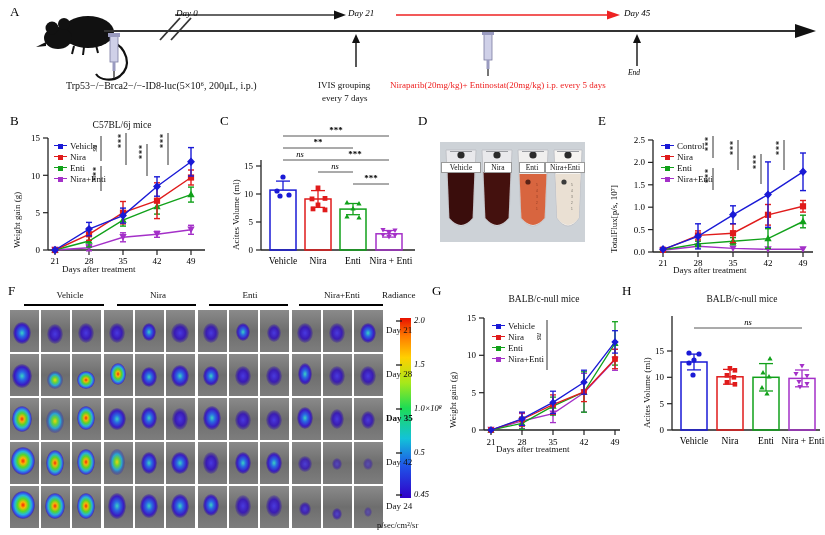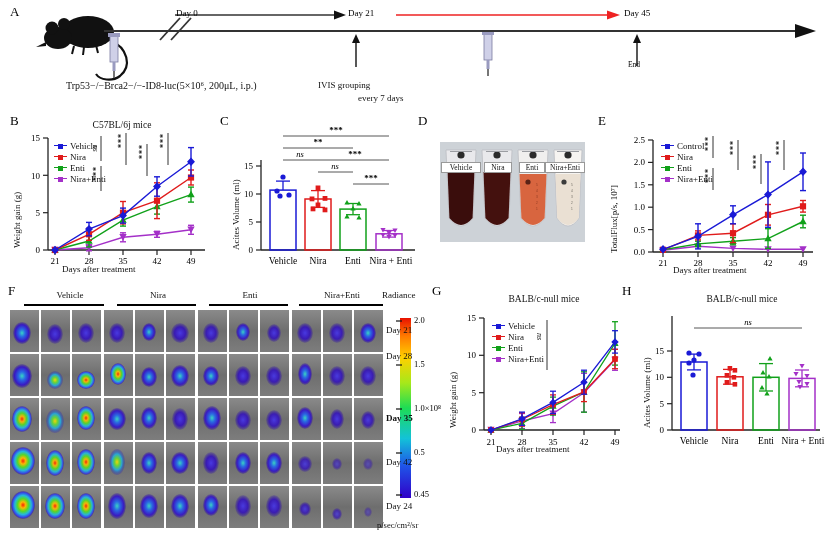--- a/index.html
+++ b/index.html
@@ -14,21 +14,21 @@
   }
   .panel-letter {
     position: absolute;
     font-family: "Liberation Serif", serif;
     font-size: 13px;
     color: #000;
   }
   .abs { position: absolute; }
   .ttl { font-size: 9.5px; text-align: center; white-space: nowrap; }
   .axlabel { font-size: 9px; white-space: nowrap; }
-  .tick { font-size: 8.5px; color:#000; white-space: nowrap; }
+  .tick { font-size: 8.5px; color:#000; white-space: nowrap; font-style: italic; }
   .ylabel-rot {
     transform-origin: 0 0;
     transform: rotate(-90deg);
     white-space: nowrap;
     font-size: 9px;
   }
   .legend-row { display:flex; align-items:center; gap:3px; height:11px; }
   .legend-txt { font-size:9px; white-space:nowrap; }
   .lgline { width:13px; height:0; border-top:1.4px solid; position:relative; }
   .lgline::after{
@@ -94,24 +94,25 @@
 
     <line x1="356" y1="67" x2="356" y2="40" stroke="#111" stroke-width="1.4"></line>
     <polygon points="352,43 356,34 360,43" fill="#111"></polygon>
     <line x1="488" y1="78" x2="488" y2="40" stroke="#111" stroke-width="0"></line>
     <line x1="637" y1="66" x2="637" y2="40" stroke="#111" stroke-width="1.4"></line>
     <polygon points="633,43 637,34 641,43" fill="#111"></polygon>
   </svg>
   <div class="abs tick" style="left:176px; top:8px; font-size:9px;">Day 0</div>
   <div class="abs tick" style="left:348px; top:8px; font-size:9px;">Day 21</div>
   <div class="abs tick" style="left:624px; top:8px; font-size:9px;">Day 45</div>
-  <div class="abs tick" style="left:628px; top:60px; font-size:7.5px;">End</div>
+  <div class="abs tick" style="left:628px; top:68px; font-size:7.5px;">End</div>
   <div class="abs" style="left:66px; top:80px; font-size:10px; white-space:nowrap;">Trp53−/−Brca2−/−-ID8-luc(5×10⁶, 200μL, i.p.)</div>
   <div class="abs" style="left:318px; top:80px; font-size:9px; white-space:nowrap;">IVIS grouping</div>
-  <div class="abs" style="left:322px; top:93px; font-size:9px; white-space:nowrap;margin-left:36px;">every 7 days</div>
+  <div class="abs" style="left:322px; top:93px; font-size:9px; white-space:nowrap;">every 7 days</div>
+  <div class="abs" style="left:390px; top:80px; font-size:9px; white-space:nowrap; color:#ee2222;">Niraparib(20mg/kg)+ Entinostat(20mg/kg) i.p. every 5 days</div>
 </div>
 
 <div class="panel-letter" style="left:10px; top:113px;">B</div>
 <div class="abs" style="left:0px; top:118px; width:215px; height:162px;">
   <div class="abs ttl" style="left:52px; top:2px; width:140px;">C57BL/6j mice</div>
   <div class="abs ylabel-rot" style="left:12px; top:130px;">Weight gain (g)</div>
   <div class="abs axlabel" style="left:62px; top:146px;">Days after treatment</div>
   <svg width="215" height="162">
 
     <line x1="48" y1="20" x2="48" y2="132" stroke="#222" stroke-width="1.3"></line>
@@ -755,21 +756,21 @@
 
   <div class="abs" style="left:382px; top:2px; font-size:9px;">Radiance</div>
   <div class="abs tick" style="left:414px; top:27px;">2.0</div>
   <div class="abs tick" style="left:414px; top:71px;">1.5</div>
   <div class="abs tick" style="left:414px; top:115px;">1.0×10⁸</div>
   <div class="abs tick" style="left:414px; top:159px;">0.5</div>
   <div class="abs tick" style="left:414px; top:201px;">0.45</div>
   <div class="abs" style="left:377px; top:232px; font-size:8.5px; white-space:nowrap;">p/sec/cm²/sr</div>
 
   <div class="rowlabel" style="left:386px; top:37px;">Day 21</div>
-  <div class="rowlabel" style="left:386px; top:63px;">Day 28</div>
+  <div class="rowlabel" style="left:386px; top:81px;">Day 28</div>
   <div class="rowlabel" style="left:386px; top:125px;font-weight:bold;">Day 35</div>
   <div class="rowlabel" style="left:386px; top:169px;">Day 42</div>
   <div class="rowlabel" style="left:386px; top:213px;">Day 24</div>
 </div>
 
 <div class="panel-letter" style="left:432px; top:283px;">G</div>
 <div class="abs" style="left:430px; top:288px; width:195px; height:180px;">
   <div class="abs ttl" style="left:44px; top:6px; width:140px;">BALB/c-null mice</div>
   <div class="abs ylabel-rot" style="left:18px; top:140px;">Weight gain (g)</div>
   <div class="abs axlabel" style="left:66px; top:156px;">Days after treatment</div>

